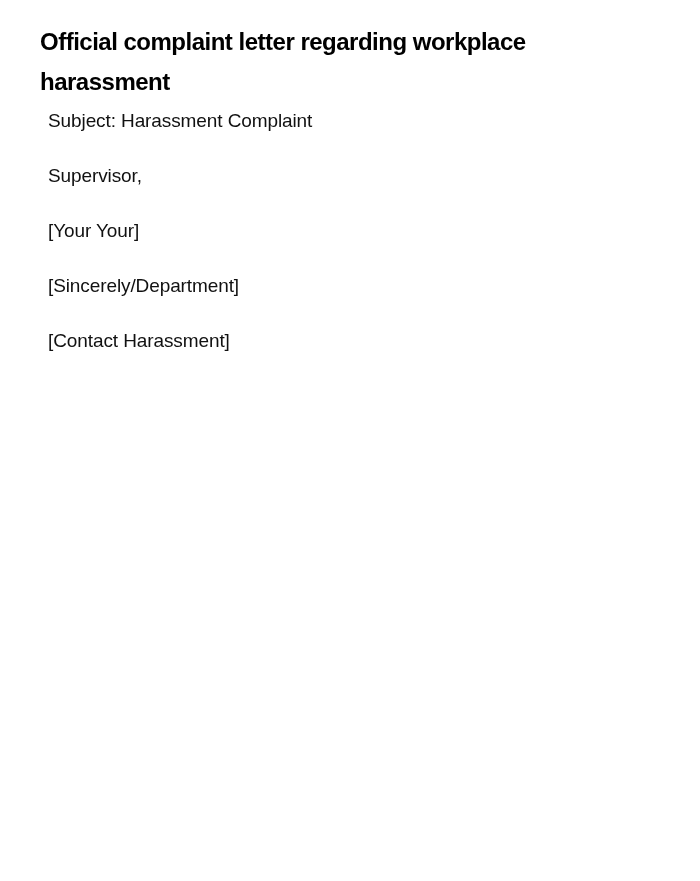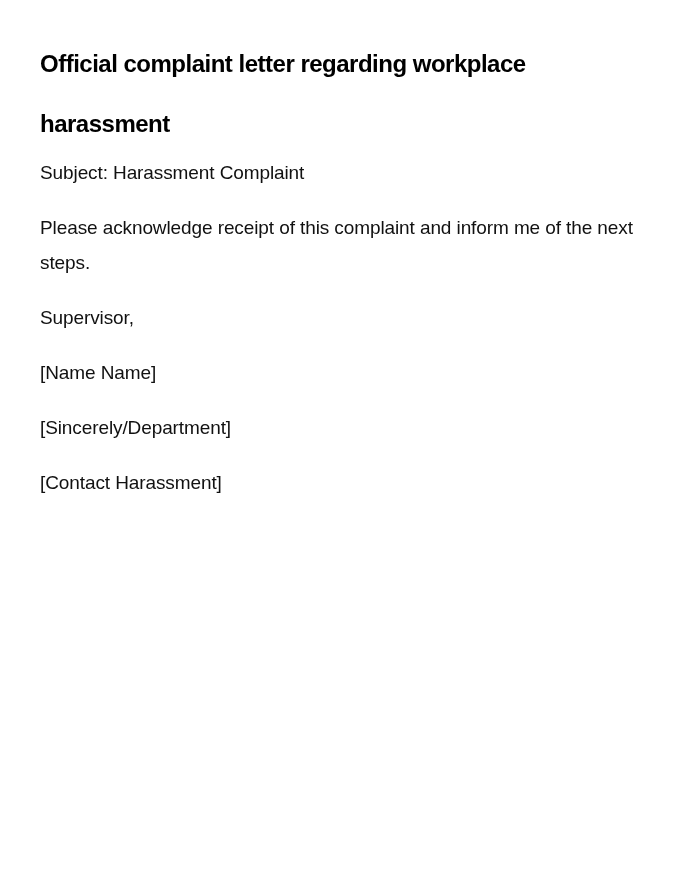--- a/index.html
+++ b/index.html
@@ -15,40 +15,39 @@
       color: #111111;
     }
     .page {
       padding: 22px 40px 0 40px;
       width: 606px;
     }
     .title {
       font-family: "Liberation Sans", sans-serif;
       font-weight: bold;
       font-size: 24px;
-      line-height: 60px;
+      line-height: 40px;
       letter-spacing: -0.5px;
-      margin: 12px 0 1px 0;
+      margin: 0 0 1px 0;
       color: #000000;
     }
     .para {
       font-size: 19px;
       line-height: 35px;
-      margin: 0 0 20px 0;
+      margin: 0 0 20px 8px;
       color: #111111;
       letter-spacing: -0.1px;
     }
     .para.tight {
       margin-bottom: 20px;
     }
   </style>
 </head>
 <body>
 
 <div class="page">
   <h1 class="title">Official complaint letter regarding workplace harassment</h1>
   <p class="para tight">Subject: Harassment Complaint</p>
-  <p class="para">Please acknowledge receipt of this complaint and inform me of the next steps.</p>
   <p class="para">Supervisor,</p>
-  <p class="para">[Name Name]</p>
+  <p class="para">[Your Your]</p>
   <p class="para">[Sincerely/Department]</p>
   <p class="para">[Contact Harassment]</p>
 </div>
 
 </body></html>

